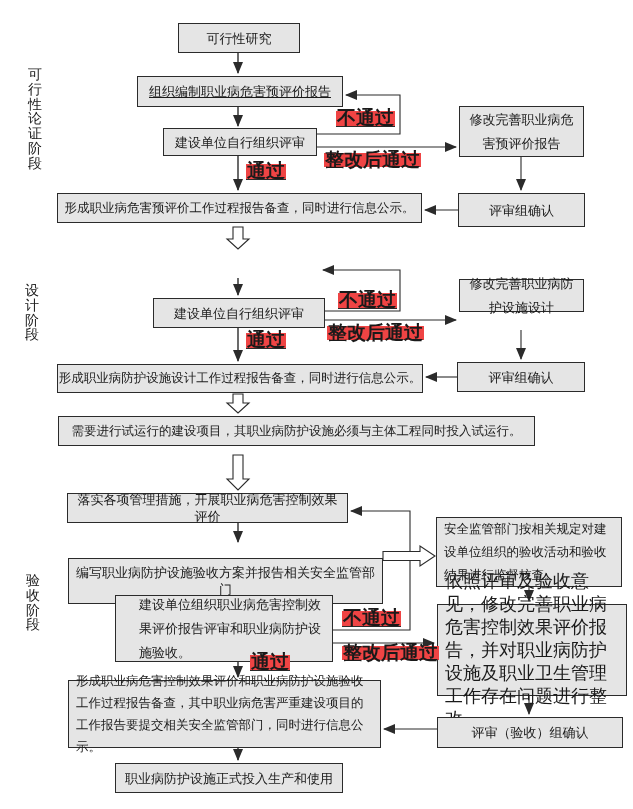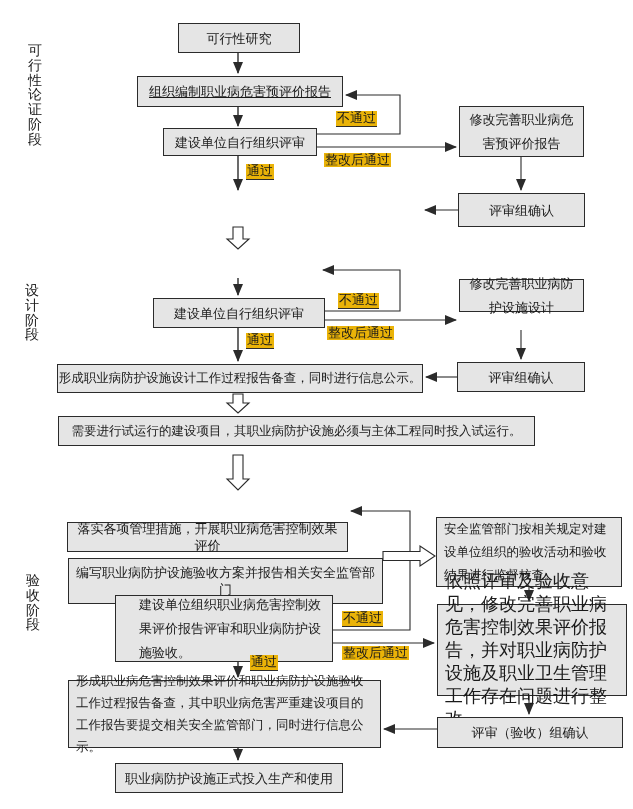--- a/index.html
+++ b/index.html
@@ -11,21 +11,21 @@
   #wires{position:absolute;left:0;top:0;width:633px;height:809px;z-index:1;}
   .node{
     position:absolute;box-sizing:border-box;border:1px solid #2b2b2b;background:#e5e5e5;
     display:flex;align-items:center;justify-content:center;text-align:center;
     font-size:13px;line-height:17px;padding:2px 4px;z-index:2;
   }
   .mlc{line-height:24px;}                 
   .ml{text-align:left;line-height:23px;padding:3px 7px;justify-content:flex-start;}
   .sl{font-size:12.5px;white-space:nowrap;}
   .edge-label{
-    position:absolute;font-size:13px;line-height:14px;white-space:nowrap;z-index:3;background:#eab308;padding:0 1px;
+    position:absolute;font-size:19px;line-height:14px;white-space:nowrap;z-index:3;background:#ef4444;padding:0 1px;font-weight:bold;
   }
   .u{border-bottom:1px solid #2b2b2b;padding-bottom:1px;}
   .phase-label{
     position:absolute;width:16px;font-size:14px;line-height:14.8px;
     word-break:break-all;text-align:center;z-index:2;
   }
 </style>
 </head>
 <body>
 
@@ -69,37 +69,38 @@
     </g>
     <g stroke="#2b2b2b" fill="#ffffff" stroke-width="1.1">
 
       <path d="M233,227 H243 V239 H249 L238,249 L227,239 H233 Z"></path>
       <path d="M233,394 H243 V403 H249 L238,413 L227,403 H233 Z"></path>
       <path d="M233,455 H243 V479 H249 L238,490 L227,479 H233 Z"></path>
       <path d="M383,551.5 L420,551.5 L420,546 L435,556 L420,566 L420,560.5 L383,560.5 Z"></path>
     </g>
   </svg>
 
-  <div class="phase-label" style="left:27px;top:44px;">可行性论证阶段</div>
+  <div class="phase-label" style="left:27px;top:68px;">可行性论证阶段</div>
   <div class="phase-label" style="left:24px;top:284px;">设计阶段</div>
   <div class="phase-label" style="left:25px;top:574px;">验收阶段</div>
 
   <div class="node" style="left:178px;top:23px;width:122px;height:30px;">可行性研究</div>
   <div class="node" style="left:137px;top:76px;width:206px;height:31px;text-decoration:underline;">组织编制职业病危害预评价报告</div>
   <div class="node" style="left:163px;top:128px;width:154px;height:28px;">建设单位自行组织评审</div>
+  <div class="node sl" style="left:57px;top:193px;width:365px;height:30px;">形成职业病危害预评价工作过程报告备查，同时进行信息公示。</div>
   <div class="node mlc" style="left:459px;top:106px;width:125px;height:51px;">修改完善职业病危害预评价报告</div>
   <div class="node" style="left:458px;top:193px;width:127px;height:34px;">评审组确认</div>
 
   <div class="node" style="left:153px;top:298px;width:172px;height:30px;">建设单位自行组织评审</div>
   <div class="node sl" style="left:57px;top:364px;width:366px;height:29px;">形成职业病防护设施设计工作过程报告备查，同时进行信息公示。</div>
   <div class="node mlc" style="left:459px;top:279px;width:125px;height:33px;">修改完善职业病防护设施设计</div>
   <div class="node" style="left:457px;top:362px;width:128px;height:30px;">评审组确认</div>
   <div class="node sl" style="left:58px;top:416px;width:477px;height:30px;">需要进行试运行的建设项目，其职业病防护设施必须与主体工程同时投入试运行。</div>
 
-  <div class="node" style="left:67px;top:522px;width:281px;height:30px;">落实各项管理措施，开展职业病危害控制效果评价</div>
+  <div class="node" style="left:67px;top:493px;width:281px;height:30px;">落实各项管理措施，开展职业病危害控制效果评价</div>
   <div class="node" style="left:68px;top:558px;width:315px;height:46px;">编写职业病防护设施验收方案并报告相关安全监管部门</div>
   <div class="node ml" style="left:115px;top:595px;width:218px;height:67px;line-height:24px;padding-left:23px;">建设单位组织职业病危害控制效果评价报告评审和职业病防护设施验收。</div>
   <div class="node ml" style="left:436px;top:517px;width:186px;height:70px;font-size:12.5px;">安全监管部门按相关规定对建设单位组织的验收活动和验收结果进行监督核查。</div>
   <div class="node ml" style="left:437px;top:604px;width:190px;height:92px;font-size:18px;">依照评审及验收意见，修改完善职业病危害控制效果评价报告，并对职业病防护设施及职业卫生管理工作存在问题进行整改。</div>
   <div class="node" style="left:437px;top:717px;width:186px;height:31px;">评审（验收）组确认</div>
   <div class="node ml" style="left:68px;top:680px;width:313px;height:68px;font-size:12.5px;line-height:22px;">形成职业病危害控制效果评价和职业病防护设施验收工作过程报告备查，其中职业病危害严重建设项目的工作报告要提交相关安全监管部门，同时进行信息公示。</div>
   <div class="node" style="left:115px;top:763px;width:228px;height:30px;">职业病防护设施正式投入生产和使用</div>
 
   <div class="edge-label u" style="left:336px;top:111px;">不通过</div>
   <div class="edge-label" style="left:324px;top:153px;">整改后通过</div>

